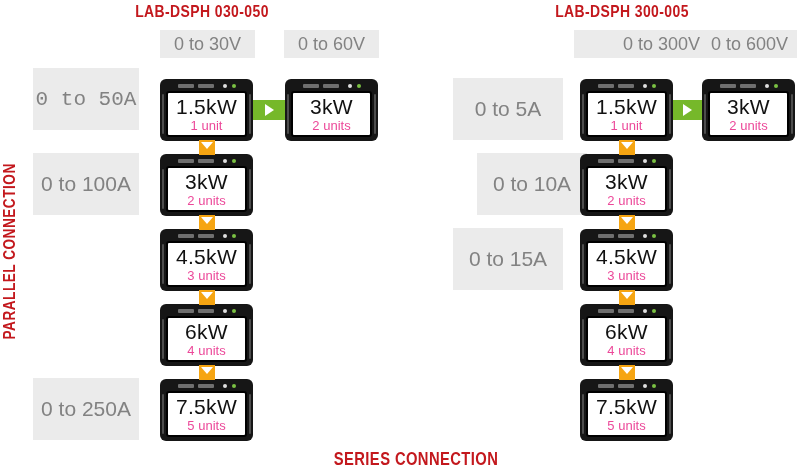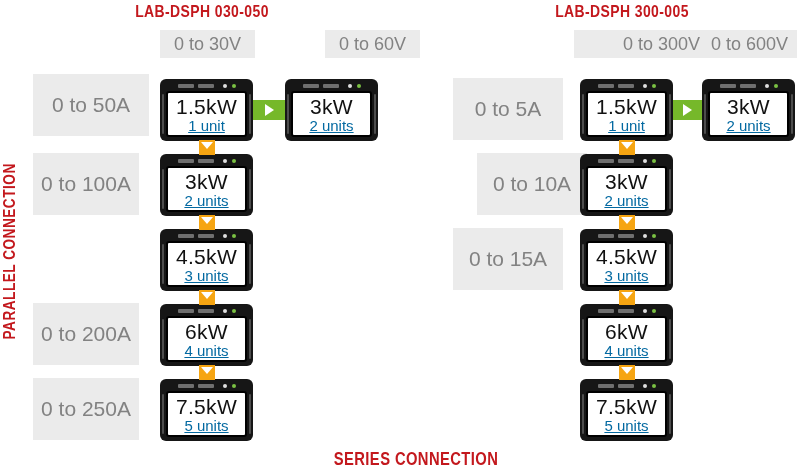--- a/index.html
+++ b/index.html
@@ -40,21 +40,21 @@
   .device-btn{width:16px;height:4px;background:#6f6f6f;border-radius:1px;}
   .device-btn + .device-btn{margin-left:4px;}
   .led{width:4px;height:4px;border-radius:50%;}
   .led-white{background:#e0e0e0;margin-left:9px;}
   .led-green{background:#7ac143;margin-left:5px;}
   .screen{
     position:absolute;left:6px;right:6px;top:12px;bottom:4px;background:#fff;
     border:2px solid #000;border-radius:3px;text-align:center;overflow:hidden;
   }
   .screen .power{font-size:21px;line-height:25px;color:#111;margin-top:1px;letter-spacing:.3px;}
-  .screen .units{font-size:15px;line-height:14px;color:#0369a1;text-decoration:underline;}
+  .screen .units{font-size:13px;line-height:14px;color:#ec4899;}
   
   .vconn{
     position:absolute;width:16px;height:15px;background:#f6a512;
     display:flex;justify-content:center;
   }
   .vconn .tri-down{
     width:0;height:0;border-left:6px solid transparent;border-right:6px solid transparent;
     border-top:7px solid #fff;margin-top:2px;
   }
   .hconn{
@@ -71,25 +71,24 @@
 
 <div id="stage">
 
   <div class="rotated-label" style="left:-87px;top:247px;width:194px;height:20px;line-height:20px;">PARALLEL CONNECTION</div>
 
   <div class="red-heading" style="left:266px;top:449px;width:300px;font-size:18px;">SERIES CONNECTION</div>
 
   <div class="red-heading" style="left:102px;top:2px;width:200px;">LAB-DSPH 030-050</div>
 
   <div class="range-box volt-box" style="left:160px;top:30px;">0 to 30V</div>
-  <div class="range-box volt-box" style="left:284px;top:30px;margin-left:41px;">0 to 60V</div>
-
-  <div class="range-box amp-box" style="left:33px;top:74px;width:116px;">0 to 50A</div>
+  <div class="range-box volt-box" style="left:284px;top:30px;">0 to 60V</div>
+
+  <div class="range-box amp-box" style="left:33px;top:68px;width:106px;font-family:Liberation Mono, monospace;">0 to 50A</div>
   <div class="range-box amp-box" style="left:33px;top:153px;width:106px;">0 to 100A</div>
-  <div class="range-box amp-box" style="left:33px;top:303px;width:106px;">0 to 200A</div>
   <div class="range-box amp-box" style="left:33px;top:378px;width:106px;">0 to 250A</div>
 
   <div class="device" style="left:160px;top:79px;">
     <div class="device-top">
       <span class="device-btn"></span>
       <span class="device-btn"></span>
       <span class="led led-white"></span>
       <span class="led led-green"></span>
     </div>
     <div class="screen">

